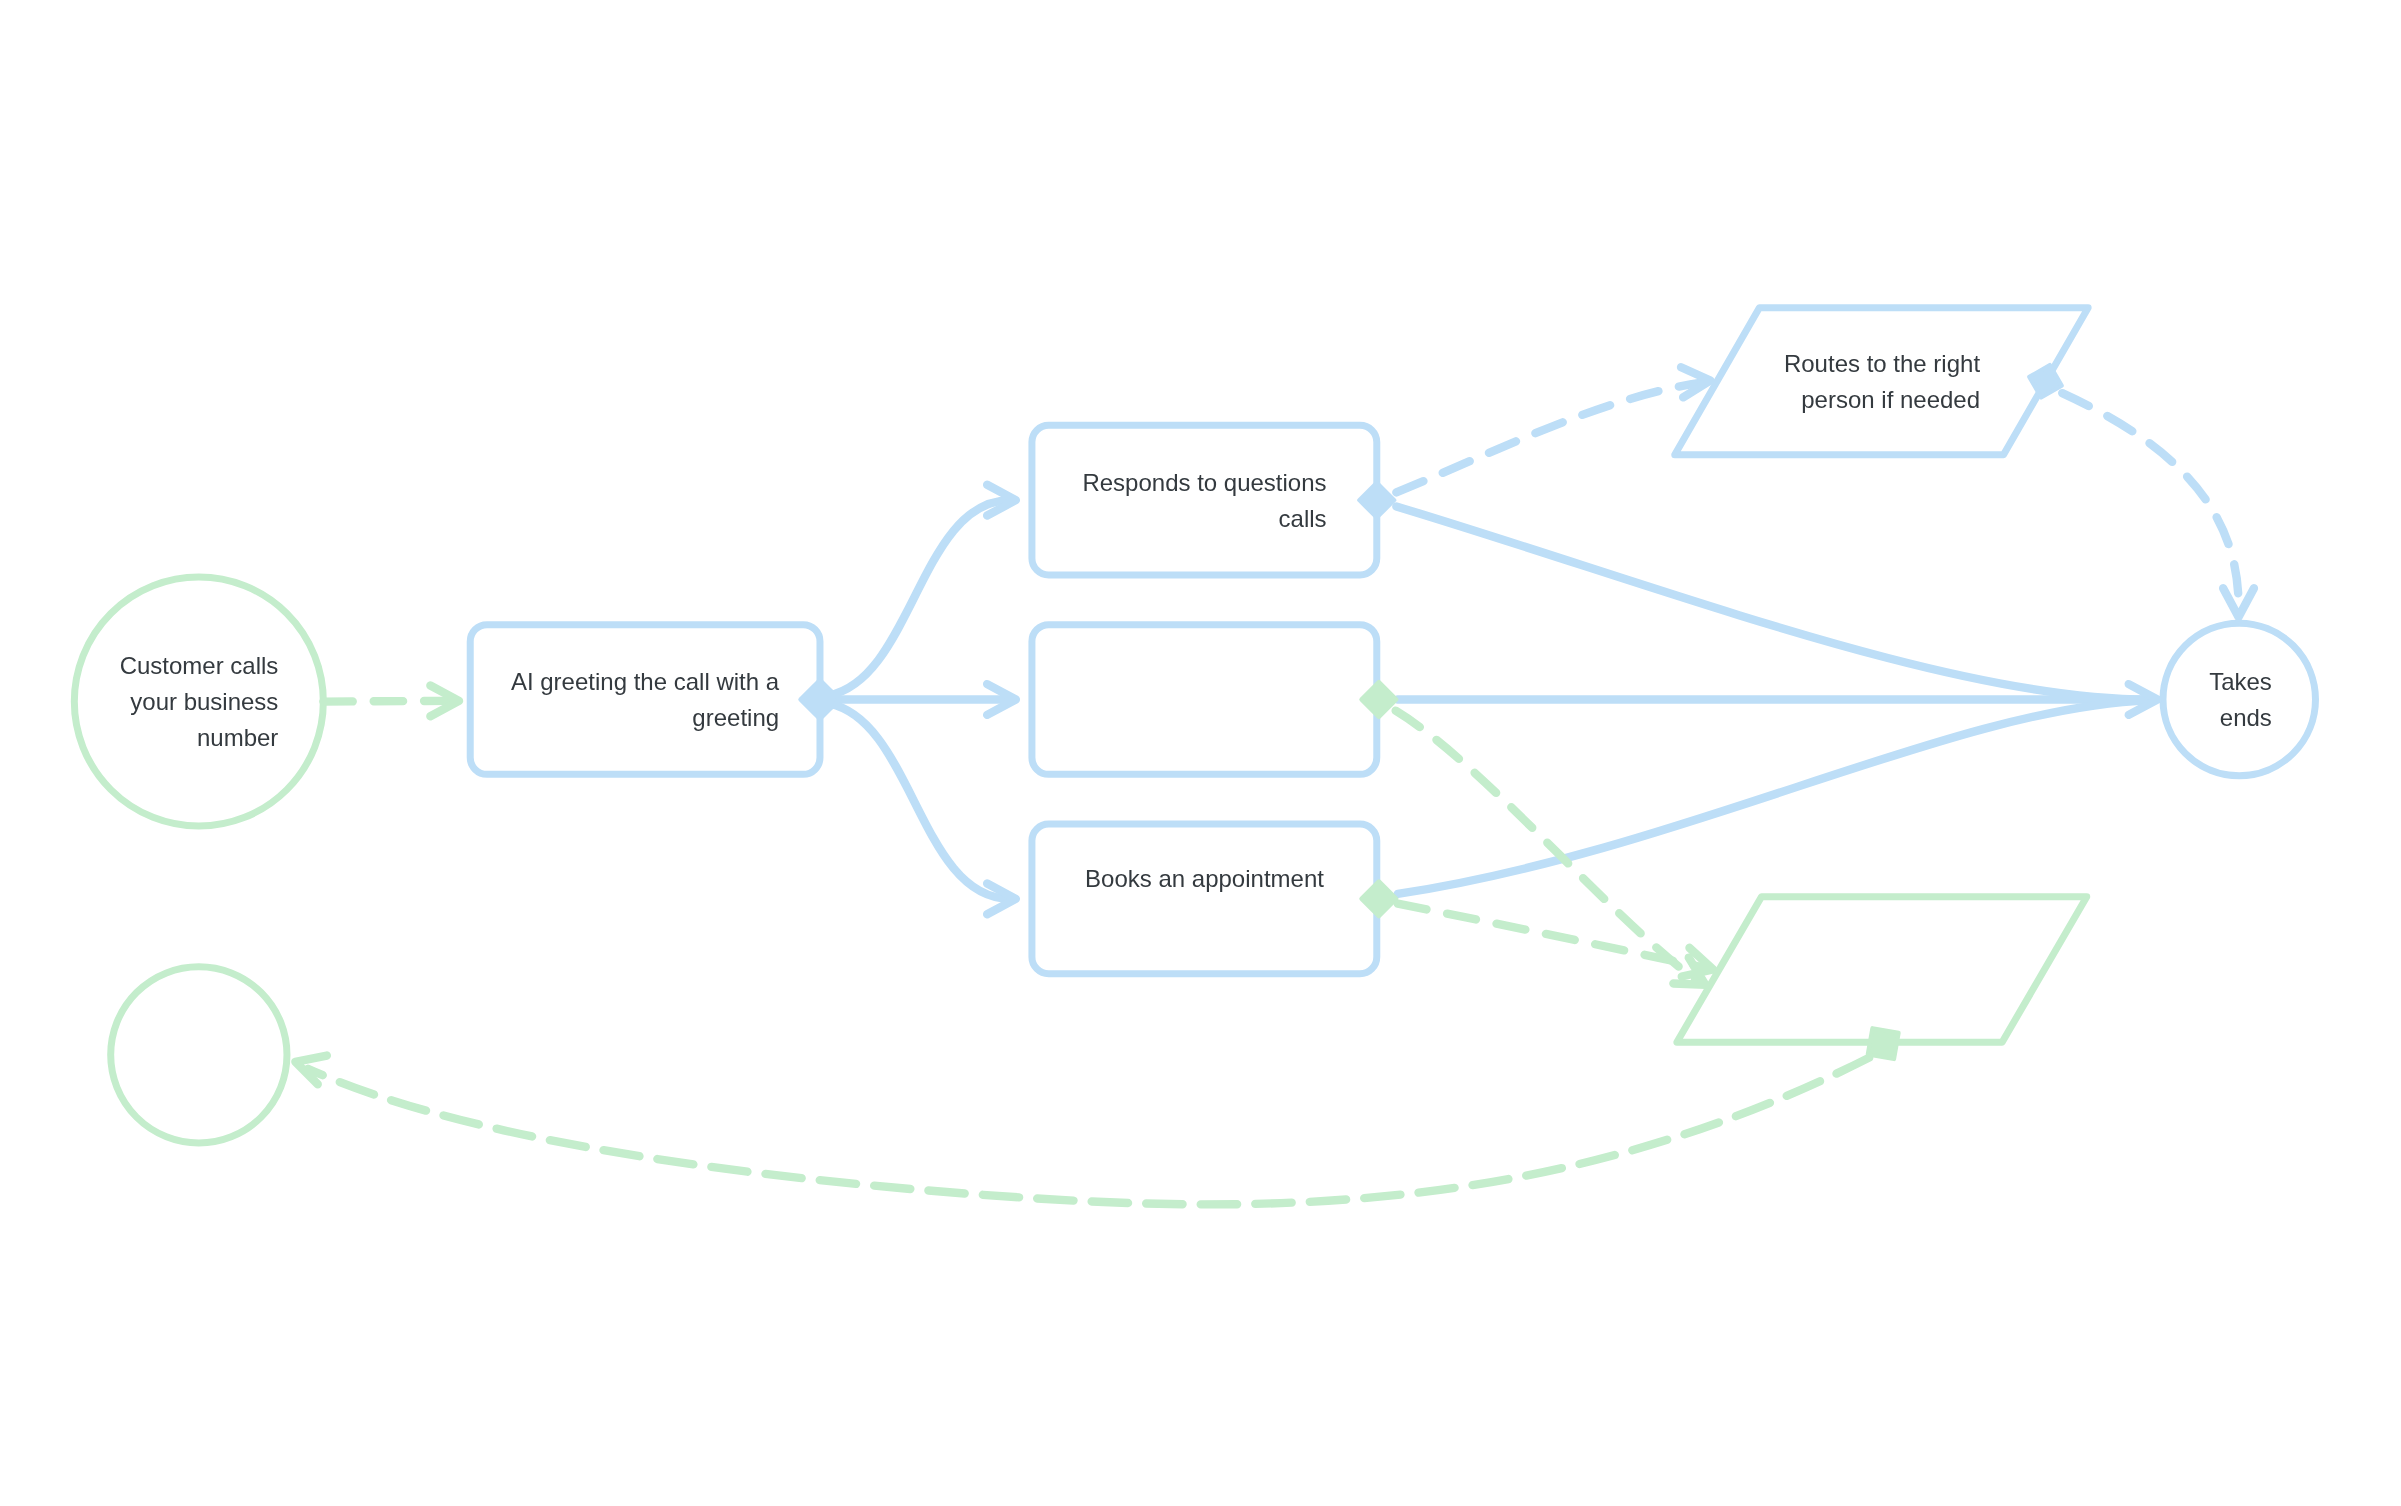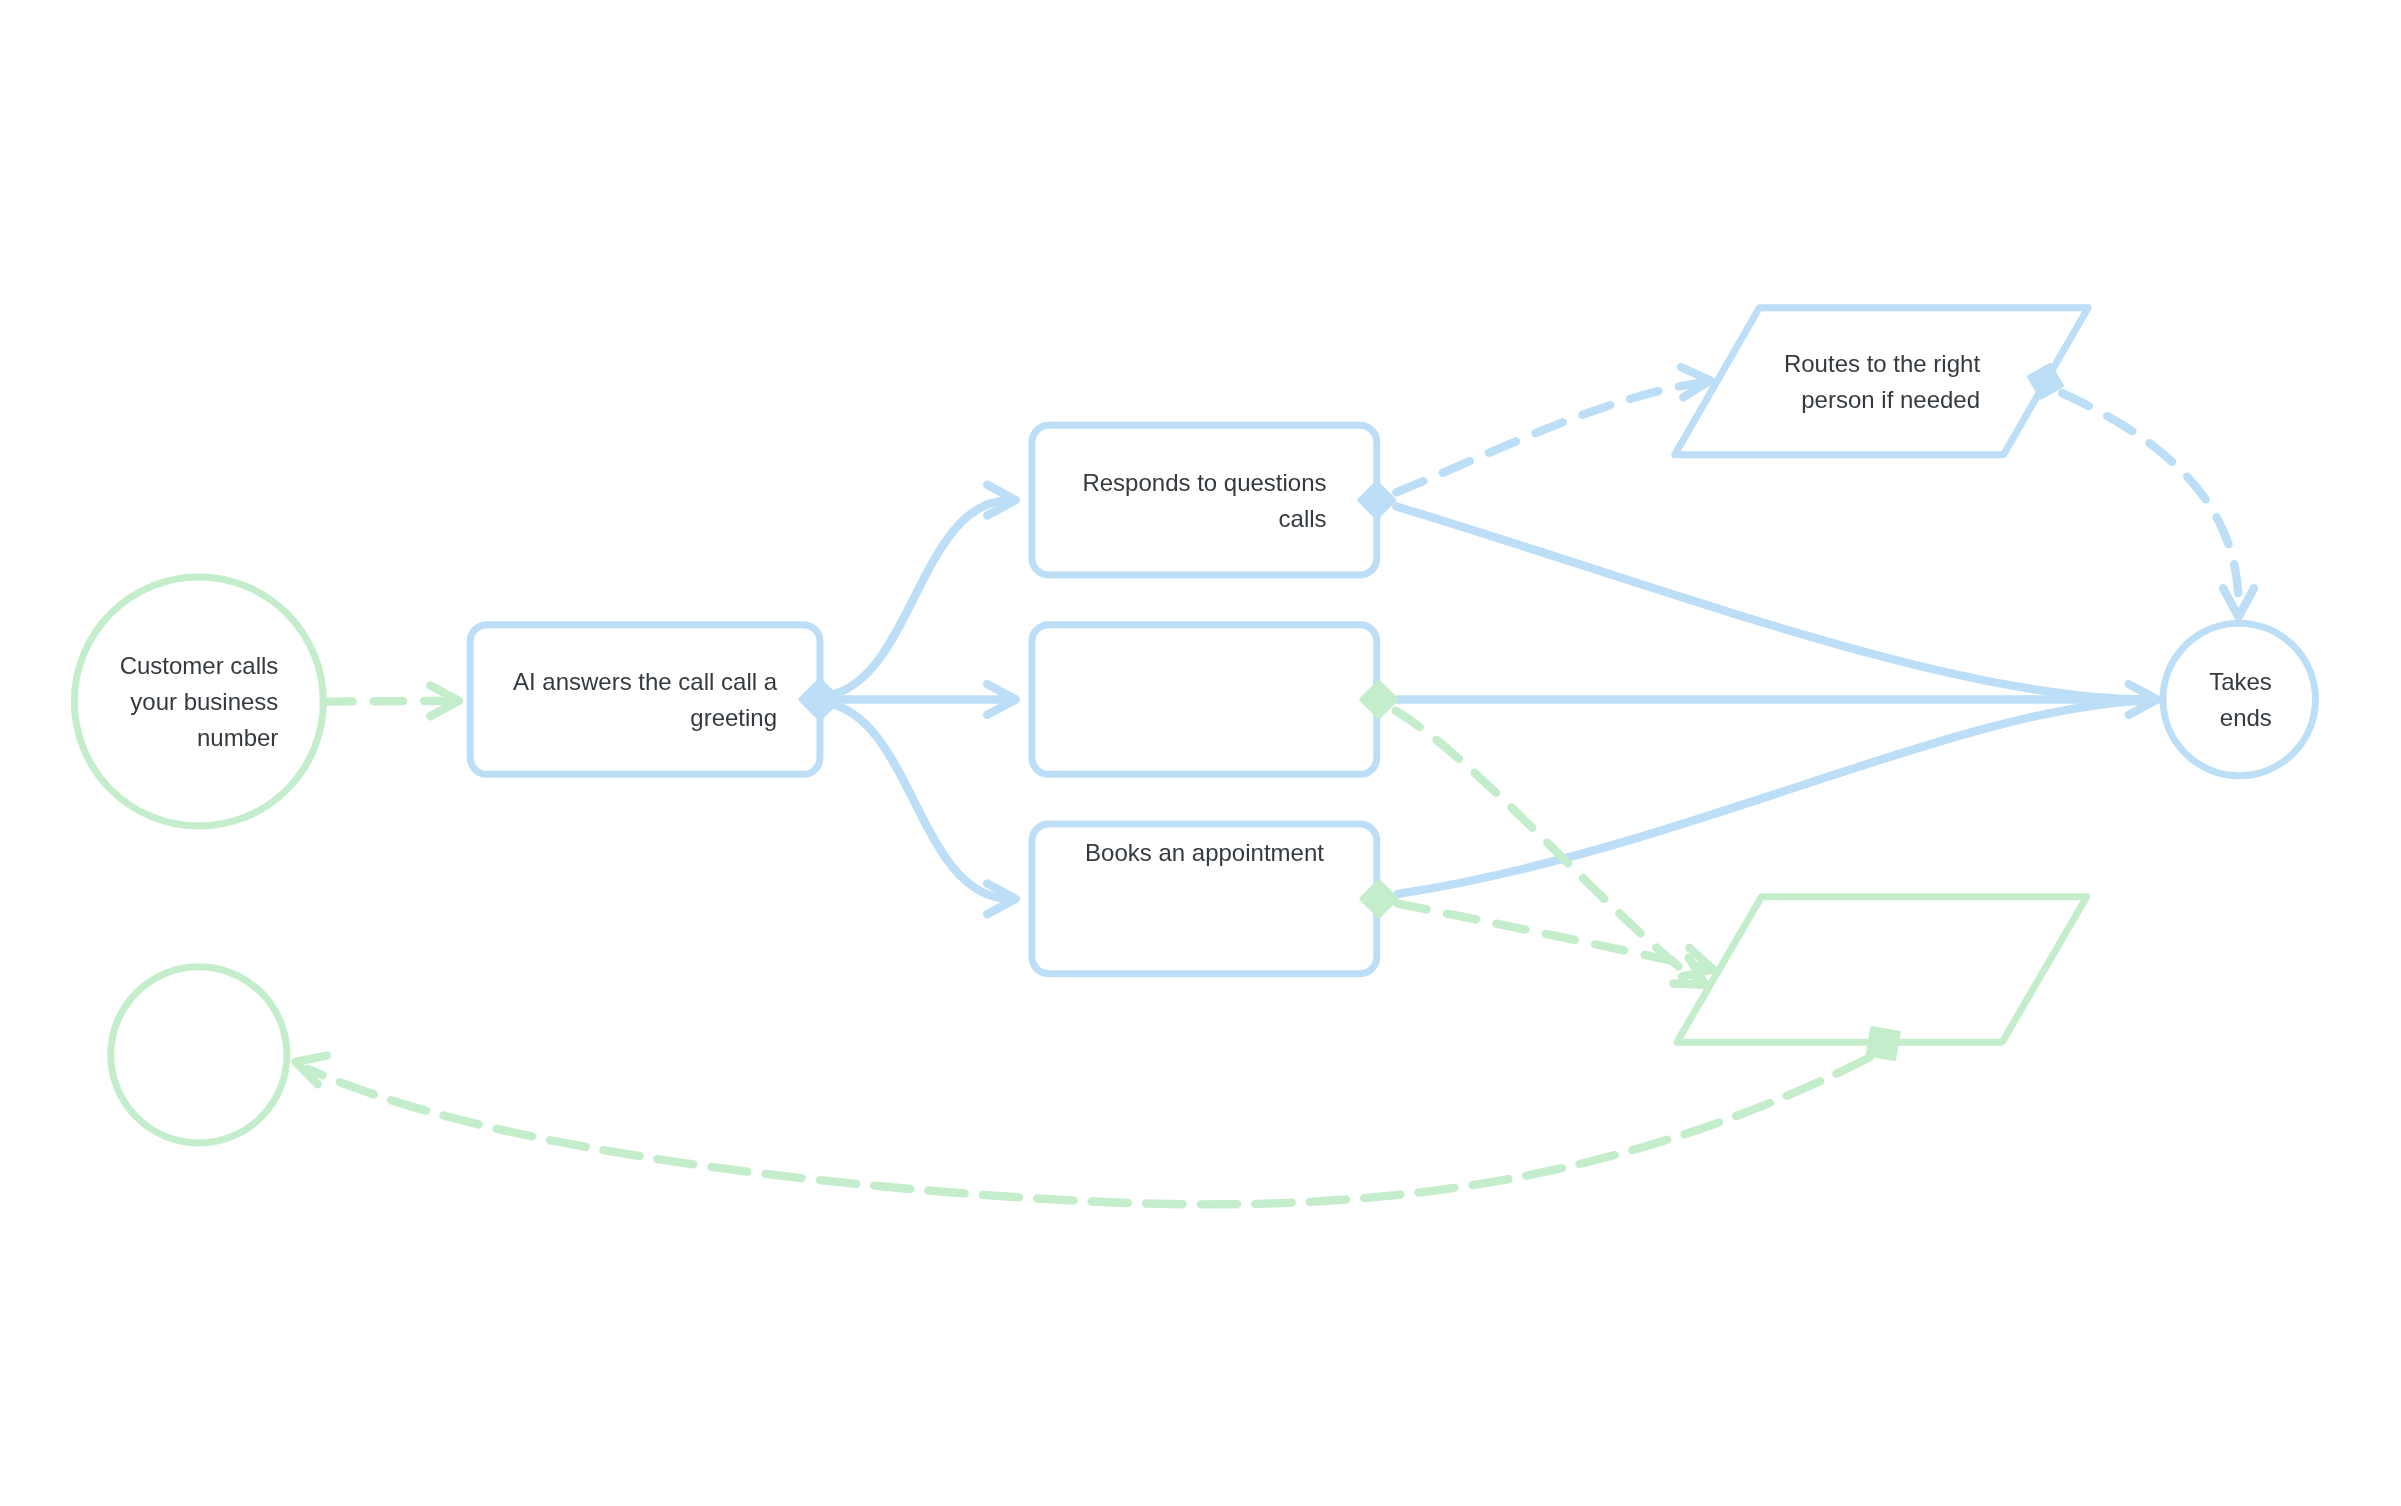--- a/index.html
+++ b/index.html
@@ -109,28 +109,28 @@
     <polygon class="connector green" points="1946,1000 1971,975 1996,1000 1971,1025"></polygon>
     <polygon class="connector green" points="1946,1285 1971,1260 1996,1285 1971,1310"></polygon>
     <polygon class="connector blue" points="2900,545 2924,521 2948,545 2924,569" transform="rotate(15 2924 545)"></polygon>
     <rect class="connector green" x="2673" y="1473" width="38" height="38" transform="rotate(10 2692 1492)"></rect>
   </svg>
 
   <div class="label" style="left:73px;top:616px;width:252px;height:172px;">Customer calls
 your business
 number</div>
 
-  <div class="label" style="left:477px;top:627px;width:336px;height:146px;">AI answers the call call a
+  <div class="label" style="left:477px;top:627px;width:336px;height:146px;">AI greeting the call with a
 greeting</div>
 
   <div class="label" style="left:1039px;top:428px;width:331px;height:146px;">Responds to questions
 calls</div>
 
 
-  <div class="label" style="left:1039px;top:780px;width:331px;height:146px;">Books an appointment</div>
+  <div class="label" style="left:1039px;top:806px;width:331px;height:146px;">Books an appointment</div>
 
   <div class="label" style="left:1742px;top:310px;width:280px;height:143px;">Routes to the right
 person if needed</div>
 
   <div class="label" style="left:2164px;top:623px;width:153px;height:153px;">Takes
 ends</div>
 
 
 
 </div>

